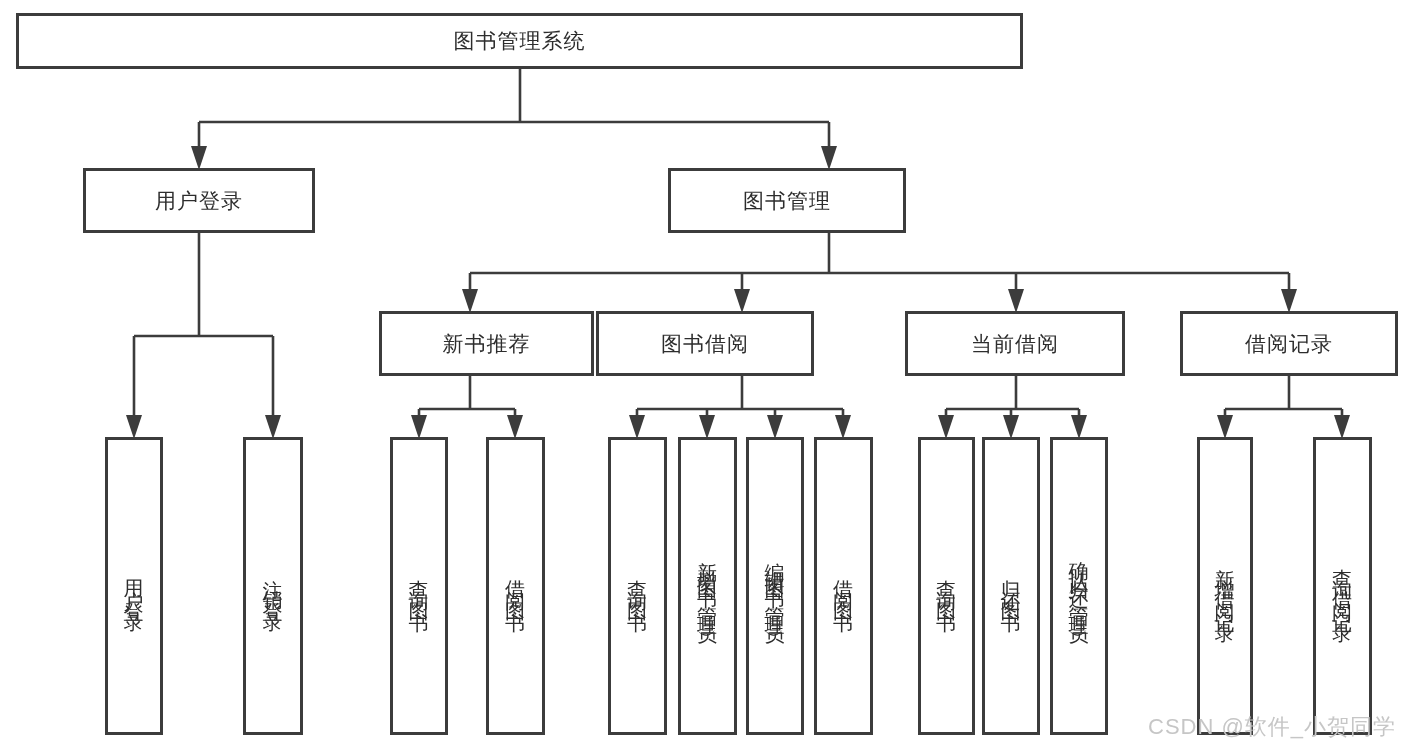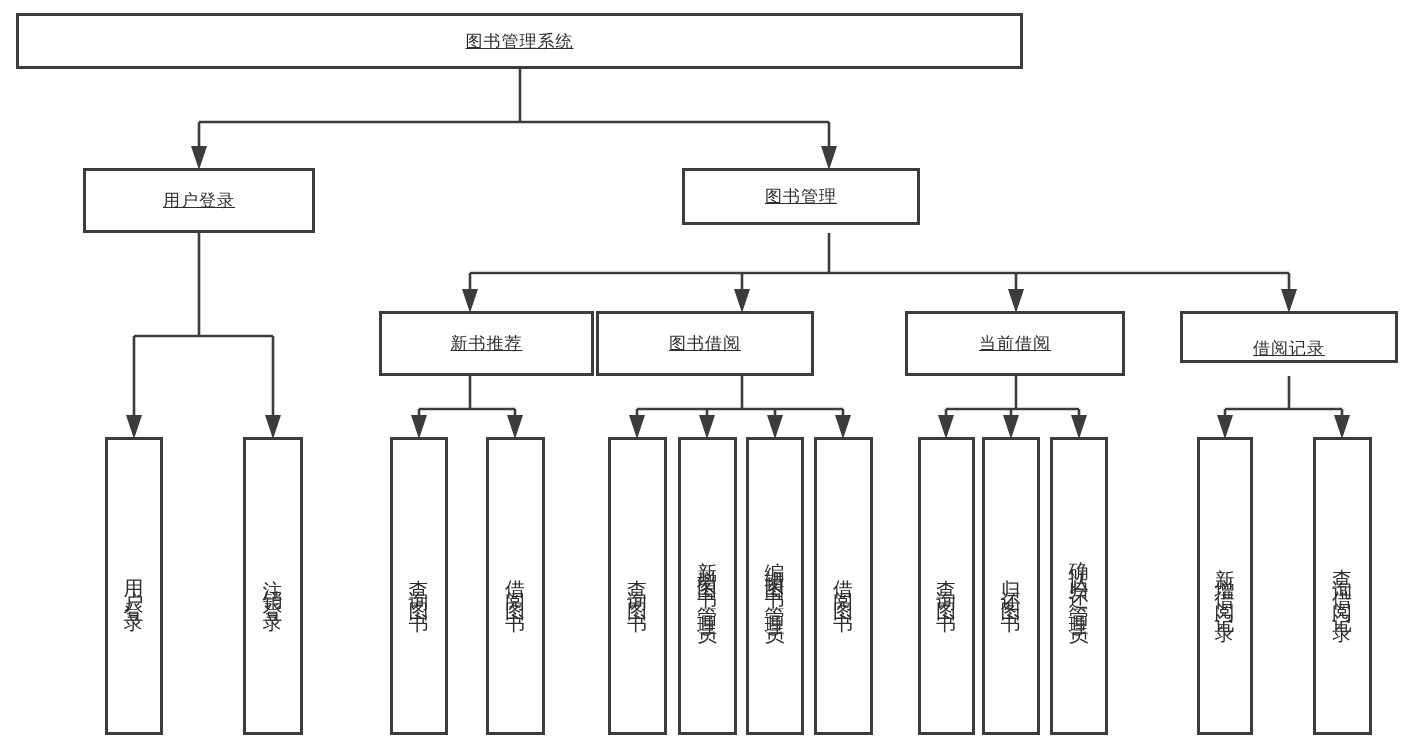--- a/index.html
+++ b/index.html
@@ -14,24 +14,23 @@
   .box{
     position:absolute;
     box-sizing:border-box;
     background:#ffffff;
     border:3px solid var(--line,#3c3c3c);
     display:flex;align-items:center;justify-content:center;
     z-index:2;
     color:var(--text,#2d2d2d);
   }
   .hlabel{
-    font-size:17px;
+    font-size:21px;
     letter-spacing:1px;
     white-space:nowrap;
-    text-decoration:underline;
   }
   .vlabel{
     writing-mode:vertical-rl;
     text-orientation:mixed;
     font-size:20px;
     letter-spacing:11px;
     line-height:1;
     white-space:nowrap;
   }
   .vlabel-tight{
@@ -126,34 +125,34 @@
              M1334,415 L1350,415 L1342,439 Z"></path>
   </svg>
 
   <div class="box" style="left:16px;top:13px;width:1007px;height:56px;">
     <span class="hlabel">图书管理系统</span>
   </div>
 
   <div class="box" style="left:83px;top:168px;width:232px;height:65px;">
     <span class="hlabel">用户登录</span>
   </div>
-  <div class="box" style="left:682px;top:168px;width:238px;height:57px;">
+  <div class="box" style="left:668px;top:168px;width:238px;height:65px;">
     <span class="hlabel">图书管理</span>
   </div>
 
   <div class="box" style="left:363px;top:311px;width:215px;height:65px;margin-left:16px;">
     <span class="hlabel">新书推荐</span>
   </div>
   <div class="box" style="left:596px;top:311px;width:218px;height:65px;">
     <span class="hlabel">图书借阅</span>
   </div>
   <div class="box" style="left:905px;top:311px;width:220px;height:65px;">
     <span class="hlabel">当前借阅</span>
   </div>
-  <div class="box" style="left:1180px;top:311px;width:218px;height:52px;align-items:flex-end;">
+  <div class="box" style="left:1180px;top:311px;width:218px;height:65px;">
     <span class="hlabel">借阅记录</span>
   </div>
 
   <div class="box" style="left:105px;top:437px;width:58px;height:298px;">
     <span class="vlabel">用户登录</span>
   </div>
   <div class="box" style="left:243px;top:437px;width:60px;height:298px;">
     <span class="vlabel">注销登录</span>
   </div>
 
@@ -187,14 +186,15 @@
     <span class="vlabel-tight">确认归还（管理员）</span>
   </div>
 
   <div class="box" style="left:1197px;top:437px;width:56px;height:298px;">
     <span class="vlabel">新增借阅记录</span>
   </div>
   <div class="box" style="left:1313px;top:437px;width:59px;height:298px;">
     <span class="vlabel">查询借阅记录</span>
   </div>
 
+  <div class="watermark">CSDN @软件_小贺同学</div>
 
 </div>
 
 </body></html>

